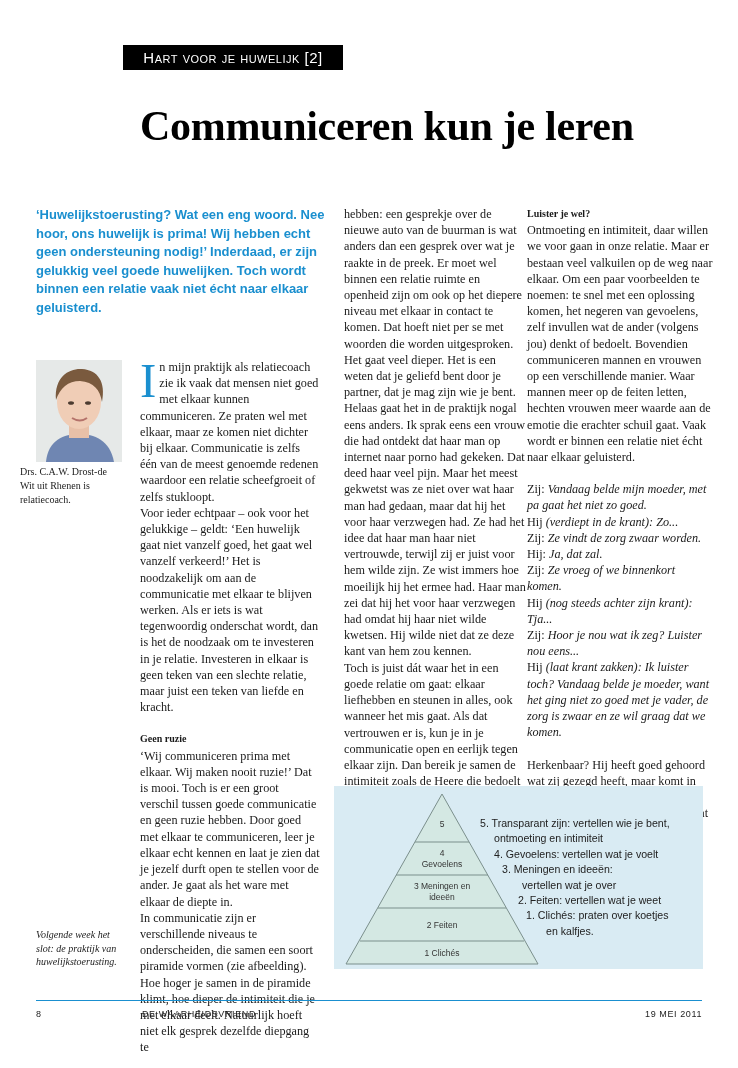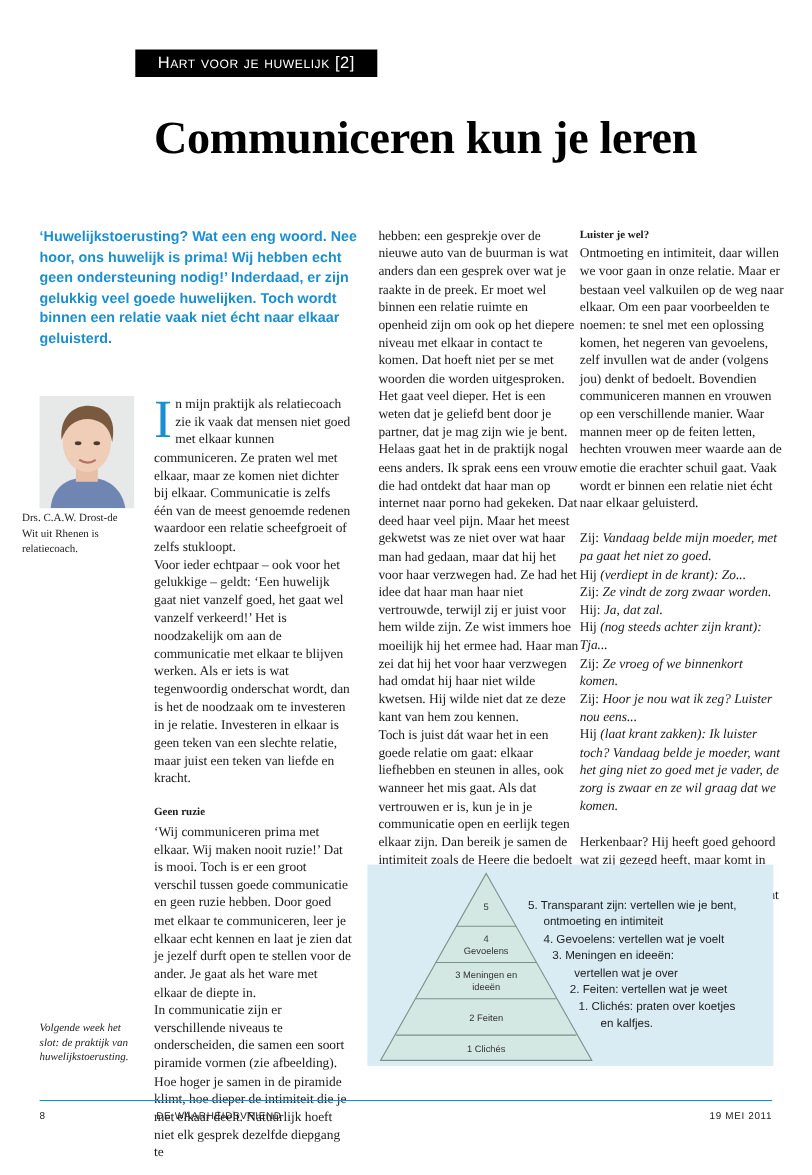--- a/index.html
+++ b/index.html
@@ -102,22 +102,22 @@
 
 <div class="col col3">
   <h3>Luister je wel?</h3>
   <p>Ontmoeting en intimiteit, daar willen we voor gaan in onze relatie. Maar er bestaan veel valkuilen op de weg naar elkaar. Om een paar voorbeelden te noemen: te snel met een oplossing komen, het negeren van gevoelens, zelf invullen wat de ander (volgens jou) denkt of bedoelt. Bovendien communiceren mannen en vrouwen op een verschillende manier. Waar mannen meer op de feiten letten, hechten vrouwen meer waarde aan de emotie die erachter schuil gaat. Vaak wordt er binnen een relatie niet écht naar elkaar geluisterd.</p>
   <div class="gap"></div>
   <div class="dialog">
     <p><span class="speaker">Zij:</span><span> Vandaag belde mijn moeder, met pa gaat het niet zo goed.</span></p>
     <p><span class="speaker">Hij</span><span> (verdiept in de krant): Zo...</span></p>
     <p><span class="speaker">Zij:</span><span> Ze vindt de zorg zwaar worden.</span></p>
     <p><span class="speaker">Hij:</span><span> Ja, dat zal.</span></p>
+    <p><span class="speaker">Zij:</span><span> Ze vroeg of we binnenkort komen.</span></p>
     <p><span class="speaker">Hij</span><span> (nog steeds achter zijn krant): Tja...</span></p>
-    <p><span class="speaker">Zij:</span><span> Ze vroeg of we binnenkort komen.</span></p>
     <p><span class="speaker">Zij:</span><span> Hoor je nou wat ik zeg? Luister nou eens...</span></p>
     <p><span class="speaker">Hij</span><span> (laat krant zakken): Ik luister toch? Vandaag belde je moeder, want het ging niet zo goed met je vader, de zorg is zwaar en ze wil graag dat we komen.</span></p>
   </div>
   <div class="gap"></div>
   <p>Herkenbaar? Hij heeft goed gehoord wat zij gezegd heeft, maar komt in zijn antwoorden niet dichtbij. Luisteren is meer dan registreren wat de ander zegt.</p>
 </div>
 
 <div class="figure-box">
   <svg class="pyramid-svg" width="200" height="176" viewBox="0 0 200 176">
     <polygon points="100,4 196,174 4,174" fill="#d4e8e3" stroke="#7b8f8c" stroke-width="1"></polygon>

